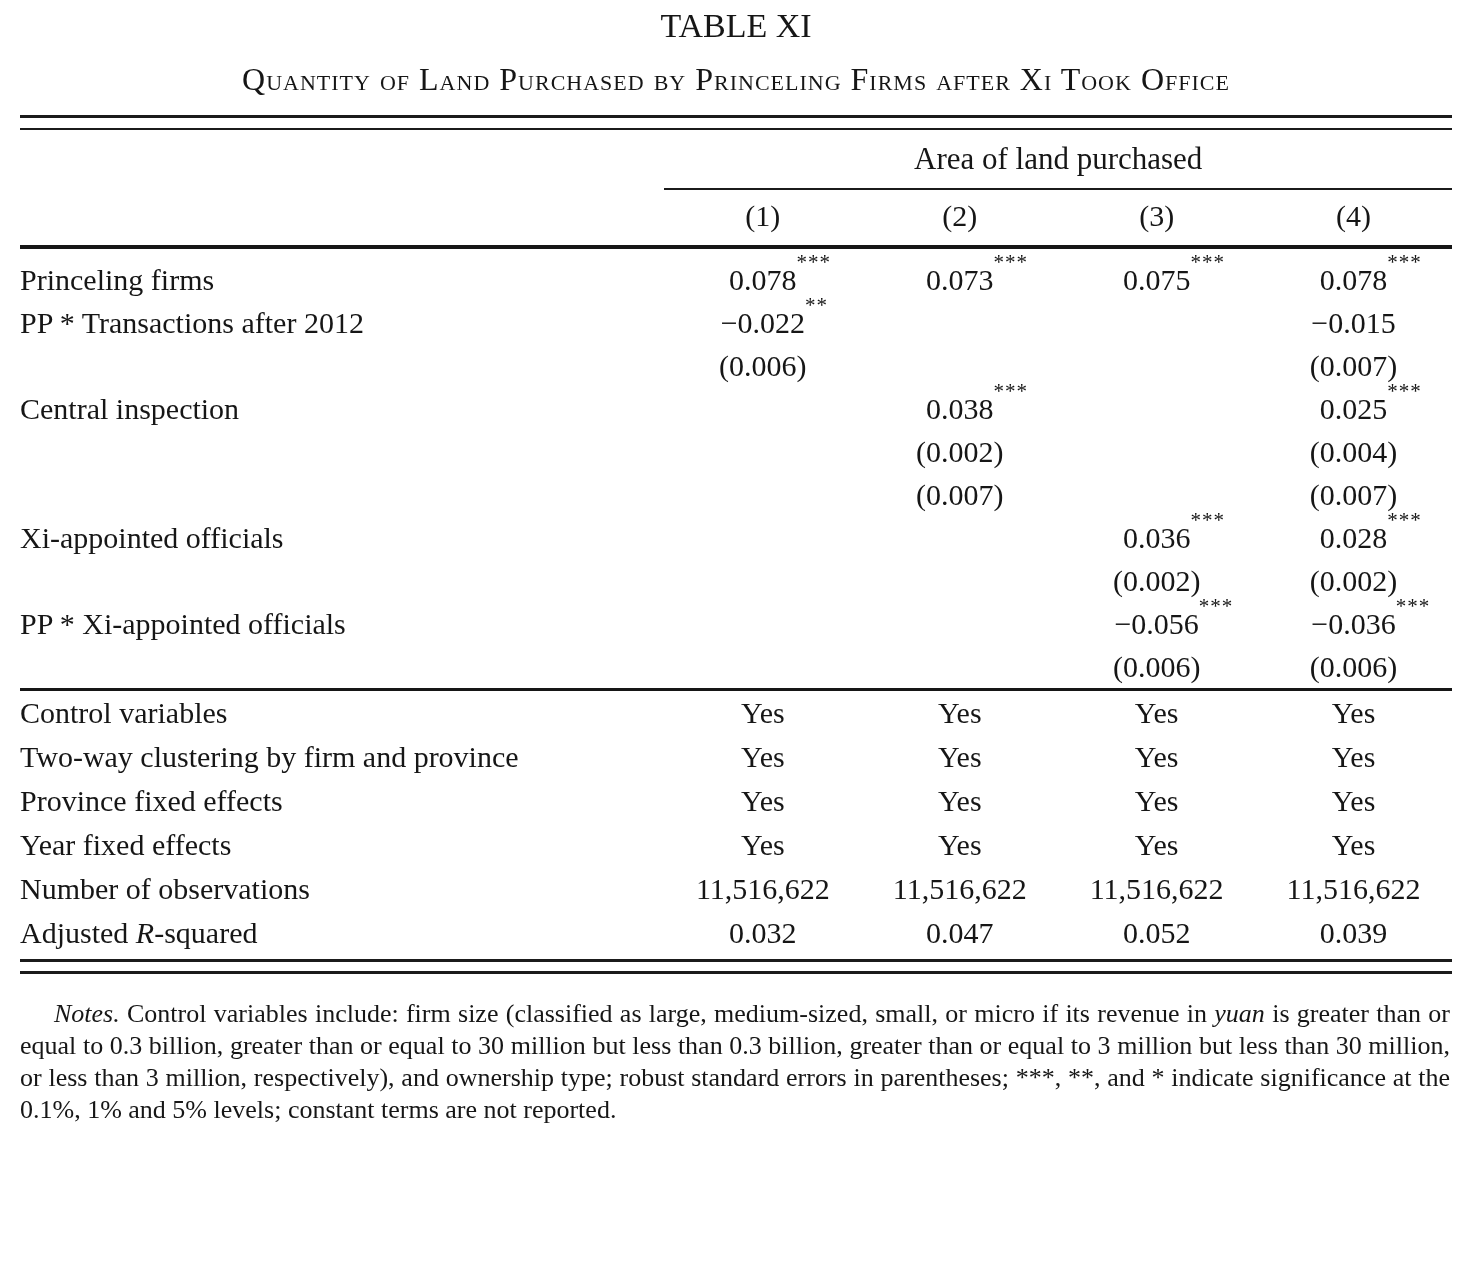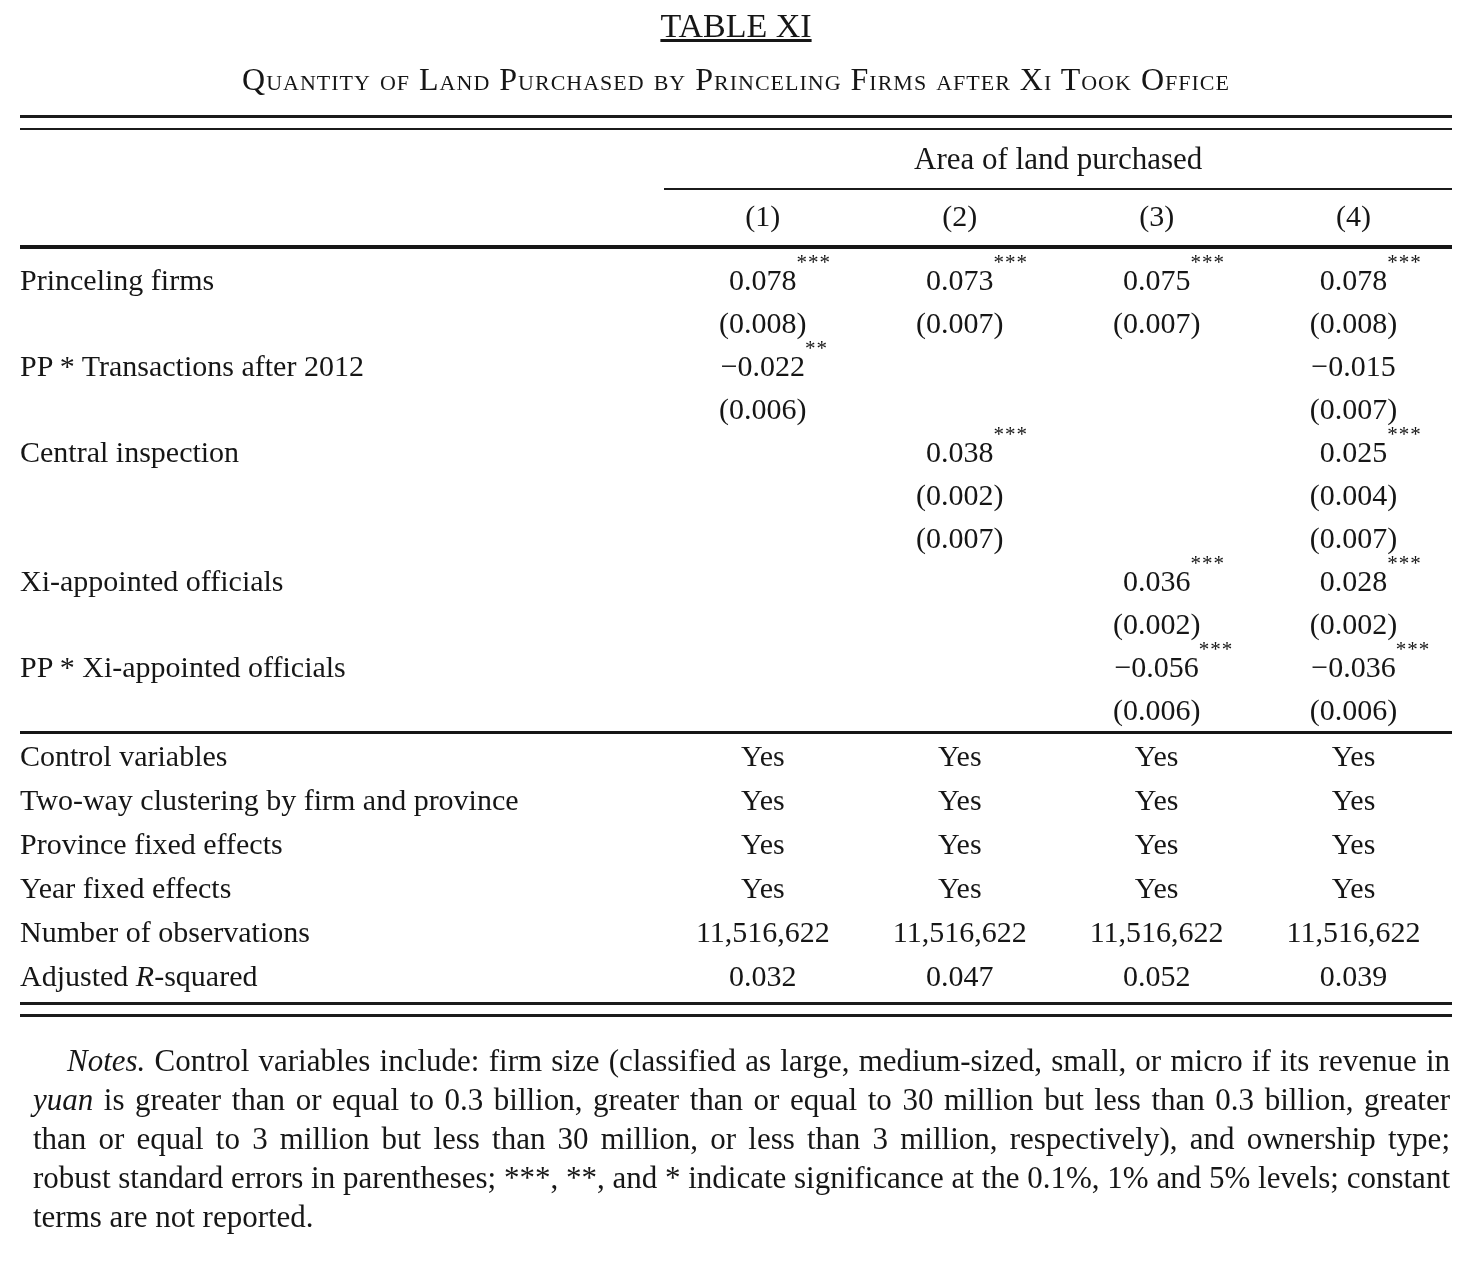--- a/index.html
+++ b/index.html
@@ -16,21 +16,20 @@
   }
   .page {
     padding: 6px 12px 0 20px;
   }
   .title {
     text-align: center;
     font-size: 34px;
     line-height: 40px;
     margin: 0;
     font-weight: normal;
-    text-decoration: underline;
   }
   .subtitle {
     text-align: center;
     font-variant: small-caps;
     font-size: 32px;
     line-height: 40px;
     letter-spacing: 1px;
     margin-top: 13px;
     font-weight: normal;
   }
@@ -76,23 +75,23 @@
     top: -0.28em;
     font-size: 0.70em;
     letter-spacing: 1px;
     line-height: 1;
     white-space: nowrap;
   }
   tbody.summary td { line-height: 44px; }
   tbody.summary tr.s-first td { border-top: 3px solid #161616; }
   tbody.summary tr.s-last td { padding-bottom: 4px; }
   .notes {
-    margin: 24px 2px 0 13px;
-    font-size: 31px;
-    line-height: 39px;
+    margin: 24px 2px 0 0;
+    font-size: 26px;
+    line-height: 32px;
     text-align: justify;
     text-indent: 34px;
   }
   .notes i { font-style: italic; }
 </style>
 </head>
 <body>
 
 <div class="page">
 
@@ -124,27 +123,20 @@
     </thead>
 
     <tbody class="coef">
       <tr class="first">
         <td class="lbl">Princeling firms</td>
         <td class="est"><span class="coefwrap"><span>0.078</span><sup class="stars">***</sup></span></td>
         <td class="est"><span class="coefwrap"><span>0.073</span><sup class="stars">***</sup></span></td>
         <td class="est"><span class="coefwrap"><span>0.075</span><sup class="stars">***</sup></span></td>
         <td class="est"><span class="coefwrap"><span>0.078</span><sup class="stars">***</sup></span></td>
       </tr>
-      <tr>
-        <td class="lbl"></td>
-        <td class="se">(0.008)</td>
-        <td class="se">(0.007)</td>
-        <td class="se">(0.007)</td>
-        <td class="se">(0.008)</td>
-      </tr>
 
       <tr>
         <td class="lbl">PP * Transactions after 2012</td>
         <td class="est"><span class="coefwrap"><span>−0.022</span><sup class="stars">**</sup></span></td>
         <td class="est"><span class="coefwrap"><span></span><sup class="stars"></sup></span></td>
         <td class="est"><span class="coefwrap"><span></span><sup class="stars"></sup></span></td>
         <td class="est"><span class="coefwrap"><span>−0.015</span><sup class="stars"></sup></span></td>
       </tr>
       <tr>
         <td class="lbl"></td>

